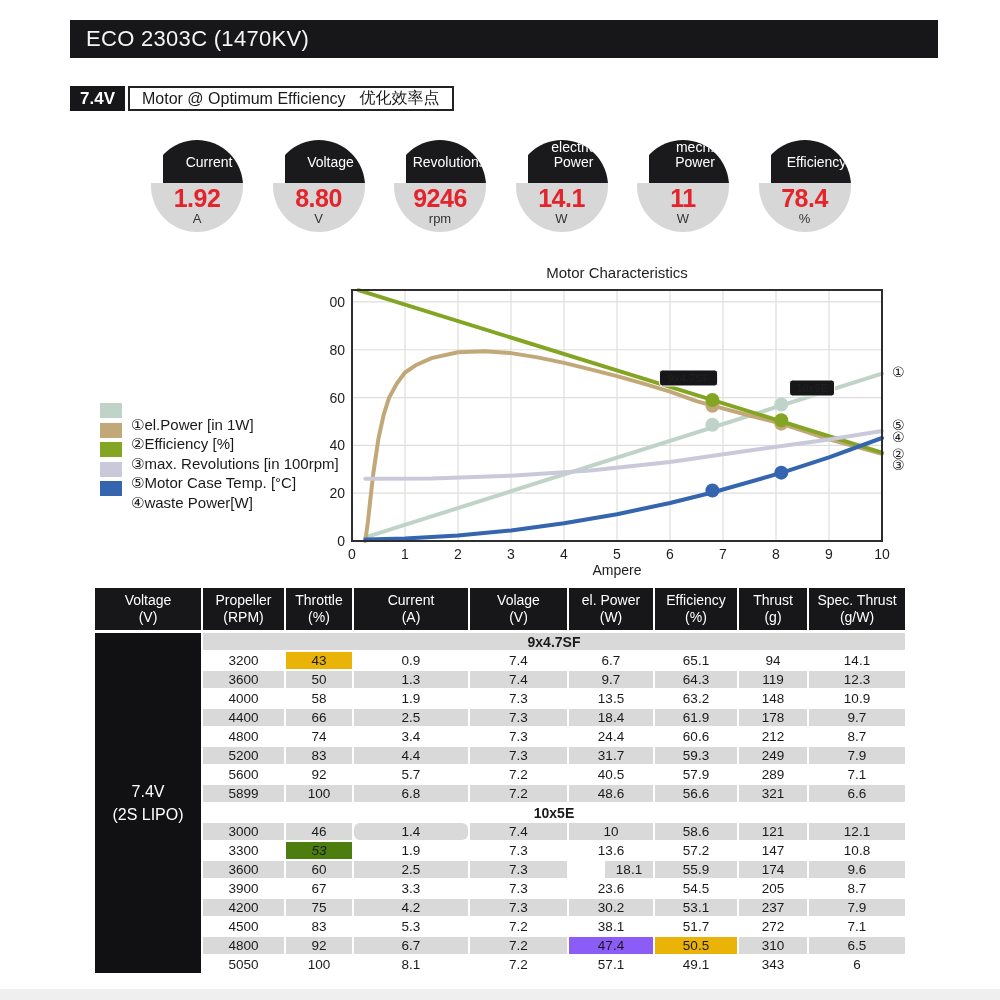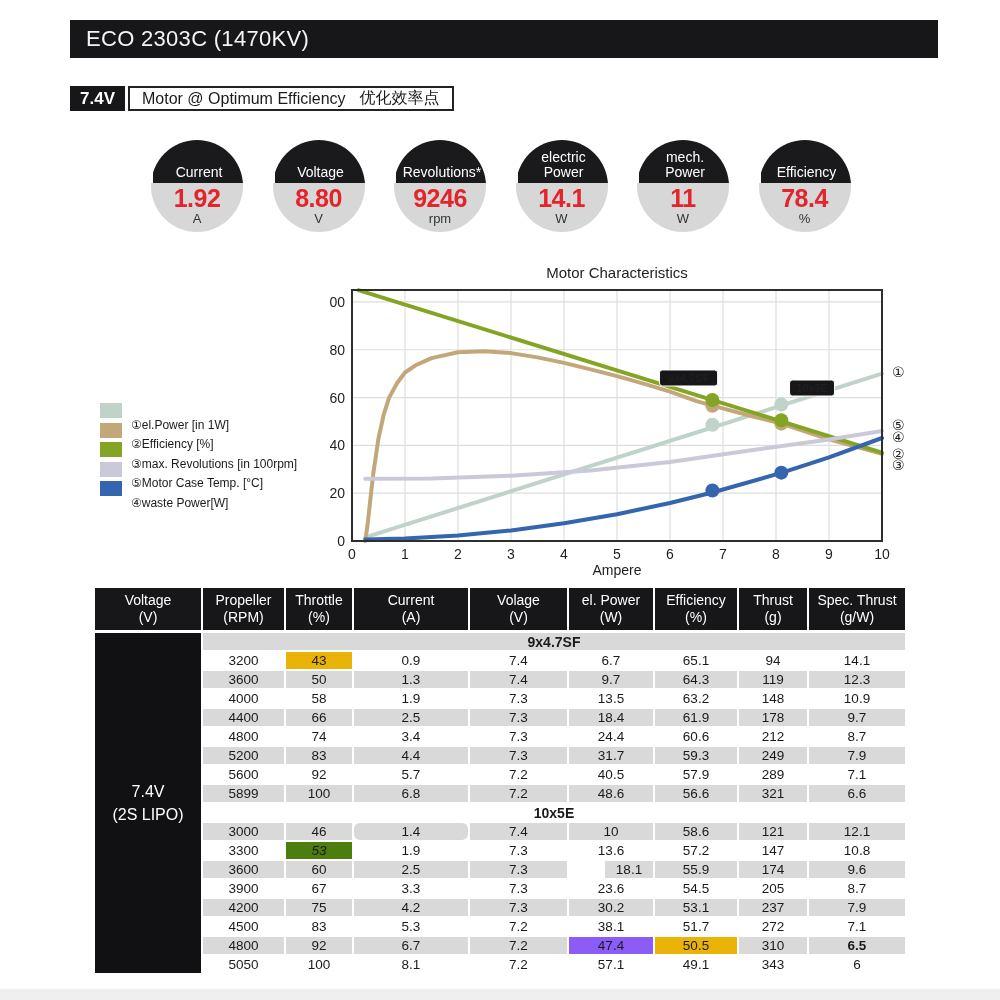--- a/index.html
+++ b/index.html
@@ -21,36 +21,36 @@
     font-size:17px; display:flex; align-items:center; justify-content:center;
   }
   .subheader-box {
     margin-left:3px; height:25px; border:2px solid #222; background:#fff;
     display:flex; align-items:center; padding:0 12px; font-size:16px; white-space:nowrap;
   }
   .subheader-box .zh { margin-left:14px; }
   
   .badge { position:absolute; top:140px; width:92px; height:92px; border-radius:50%; overflow:hidden; }
   .badge .b-top {
-    position:absolute; top:0; left:2px; width:100%; height:47%; background:#1a1a1c; color:#fff;
+    position:absolute; top:0; left:12px; width:100%; height:47%; background:#1a1a1c; color:#fff;
     display:flex; align-items:flex-end; justify-content:center; text-align:center;
-    font-size:14px; line-height:1.08; padding-bottom:3px; white-space:pre-line;
+    font-size:14px; line-height:1.08; padding-bottom:13px; white-space:pre-line;
   }
   .badge .b-bottom {
     position:absolute; top:47%; left:0; width:100%; height:53%; background:#d7d7d8; text-align:center;
   }
   .badge .b-value { color:#e3242b; font-weight:bold; font-size:25px; line-height:1; margin-top:3px; letter-spacing:-.5px; }
   .badge .b-unit { color:#333; font-size:13px; line-height:1.1; margin-top:1px; }
   
   .chart-wrap { position:absolute; left:330px; top:262px; width:610px; height:320px; }
   svg text { font-family:"Liberation Sans","DejaVu Sans",sans-serif; fill:#1e1e1e; }
   .legend { position:absolute; left:100px; top:401px; }
   .legend-row { display:flex; align-items:center; height:19.5px; }
   .legend-swatch { width:22px; height:15px; margin-right:9px; flex:0 0 auto; }
-  .legend-label { font-size:12px; white-space:nowrap;margin-top:28px; }
+  .legend-label { font-size:15px; white-space:nowrap;margin-top:28px; }
   
   .spec-table { position:absolute; left:95px; top:588px; width:810px; }
   .tbl-header, .tbl-row, .tbl-section {
     display:grid; grid-template-columns:106px 81px 66px 114px 97px 84px 82px 68px 96px; column-gap:2px;
   }
   .tbl-header { height:42px; margin-bottom:3px; }
   .tbl-header .th {
     background:#17171a; color:#fff; display:flex; align-items:center; justify-content:center;
     text-align:center; font-size:14px; line-height:1.2; white-space:pre-line;
   }
@@ -399,21 +399,21 @@
         </div>
         <div class="tbl-row">
           <div class="td"></div>
           <div class="td" style="background: rgb(217, 217, 217);">4800</div>
           <div class="td" style="background: rgb(217, 217, 217);">92</div>
           <div class="td" style="background: rgb(217, 217, 217);">6.7</div>
           <div class="td" style="background: rgb(217, 217, 217);">7.2</div>
           <div class="td" style="background: #8b5cf6;">47.4</div>
           <div class="td" style="background: #eab308;">50.5</div>
           <div class="td" style="background: rgb(217, 217, 217);">310</div>
-          <div class="td" style="background: rgb(217, 217, 217); font-weight: bold;">6.5</div>
+          <div class="td" style="background: rgb(217, 217, 217);">6.5</div>
         </div>
         <div class="tbl-row">
           <div class="td"></div>
           <div class="td" style="background: rgb(255, 255, 255);">5050</div>
           <div class="td" style="background: rgb(255, 255, 255);">100</div>
           <div class="td" style="background: rgb(255, 255, 255);">8.1</div>
           <div class="td" style="background: rgb(255, 255, 255);">7.2</div>
           <div class="td" style="background: rgb(255, 255, 255);">57.1</div>
           <div class="td" style="background: rgb(255, 255, 255);">49.1</div>
           <div class="td" style="background: rgb(255, 255, 255);">343</div>

